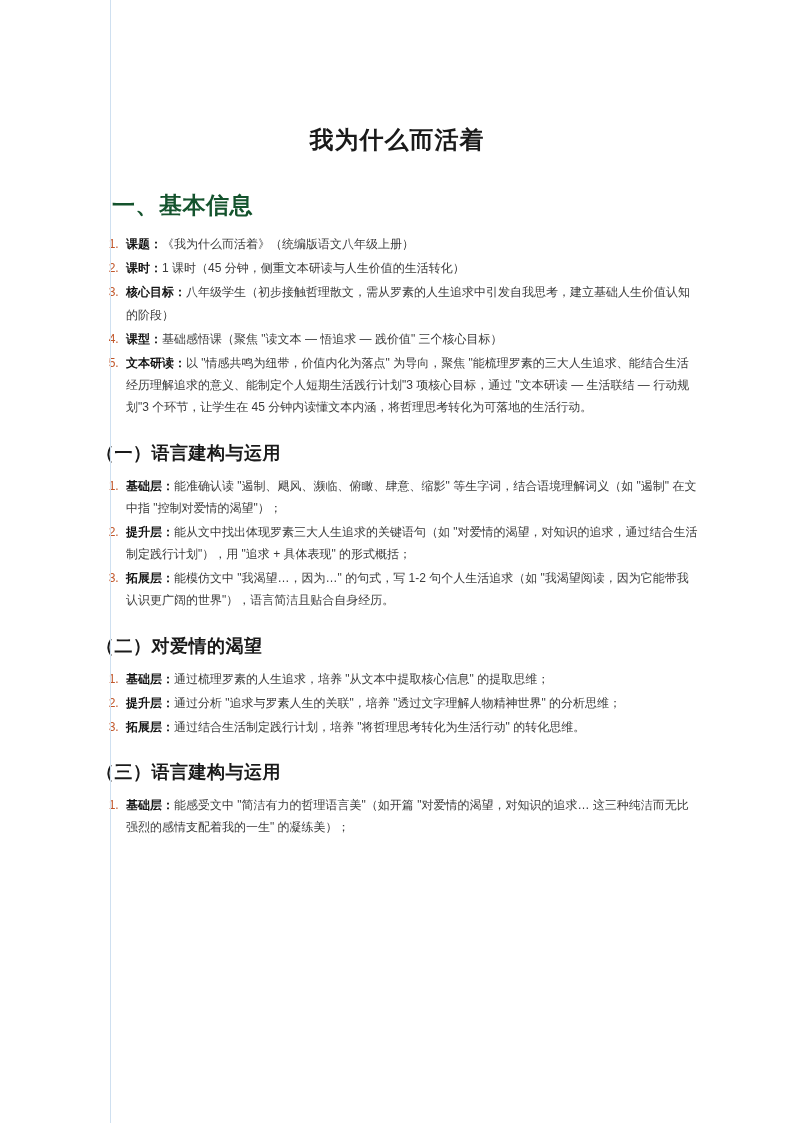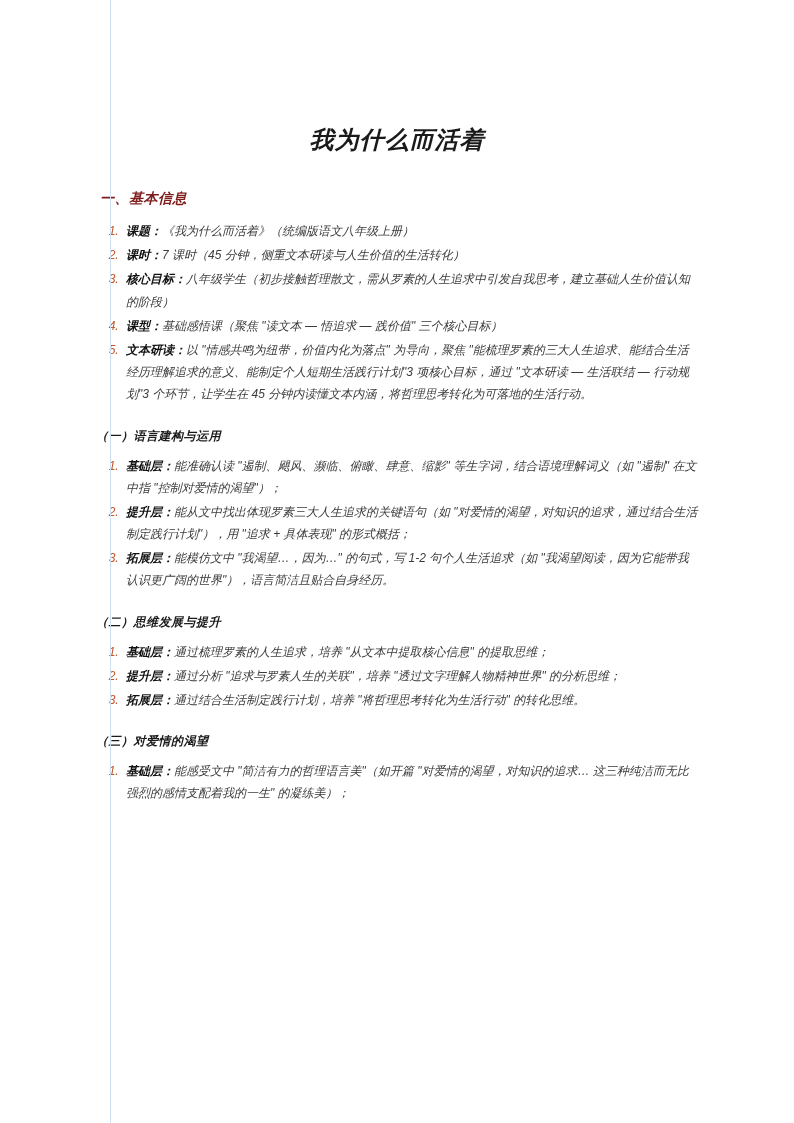--- a/index.html
+++ b/index.html
@@ -13,39 +13,38 @@
     font-family: "Liberation Sans", "DejaVu Sans", sans-serif;
     color: #222222;
     -webkit-font-smoothing: antialiased;
   }
   .page {
     width: 794px;
     min-height: 1123px;
     box-sizing: border-box;
     padding: 96px 96px 60px 96px;
     position: relative;
-    font-style: italic;
   }
   .doc-title {
     text-align: center;
     font-size: 24px;
     font-weight: bold;
     color: #1a1a1a;
     margin: 28px 0 34px 0;
     letter-spacing: 1px;
   }
   h2.section-title {
-    font-size: 14px;
+    font-size: 23px;
     font-weight: bold;
-    color: #7f1d1d;
-    margin: 26px 0 12px 4px;
+    color: #14532d;
+    margin: 26px 0 12px 16px;
     letter-spacing: 0.5px;
   }
   h3.sub-title {
-    font-size: 12px;
+    font-size: 18px;
     font-weight: bold;
     color: #1a1a1a;
     margin: 22px 0 10px 0;
     letter-spacing: 0.5px;
   }
   ol.num-list {
     margin: 0 0 6px 0;
     padding-left: 26px;
     list-style: decimal;
   }
@@ -83,21 +82,21 @@
   <div class="blue-bar"></div>
 
   <div class="doc-title">我为什么而活着</div>
 
   <h2 class="section-title">一、基本信息</h2>
   <ol class="num-list">
     <li>
       <span class="lead">课题：</span><span class="item-text">《我为什么而活着》（统编版语文八年级上册）</span>
     </li>
     <li>
-      <span class="lead">课时：</span><span class="item-text">7 课时（45 分钟，侧重文本研读与人生价值的生活转化）</span>
+      <span class="lead">课时：</span><span class="item-text">1 课时（45 分钟，侧重文本研读与人生价值的生活转化）</span>
     </li>
     <li>
       <span class="lead">核心目标：</span><span class="item-text">八年级学生（初步接触哲理散文，需从罗素的人生追求中引发自我思考，建立基础人生价值认知的阶段）</span>
     </li>
     <li>
       <span class="lead">课型：</span><span class="item-text">基础感悟课（聚焦 "读文本 — 悟追求 — 践价值" 三个核心目标）</span>
     </li>
     <li>
       <span class="lead">文本研读：</span><span class="item-text">以 "情感共鸣为纽带，价值内化为落点" 为导向，聚焦 "能梳理罗素的三大人生追求、能结合生活经历理解追求的意义、能制定个人短期生活践行计划"3 项核心目标，通过 "文本研读 — 生活联结 — 行动规划"3 个环节，让学生在 45 分钟内读懂文本内涵，将哲理思考转化为可落地的生活行动。</span>
     </li>
@@ -110,32 +109,32 @@
       <span class="lead">基础层：</span><span class="item-text">能准确认读 "遏制、飓风、濒临、俯瞰、肆意、缩影" 等生字词，结合语境理解词义（如 "遏制" 在文中指 "控制对爱情的渴望"）；</span>
     </li>
     <li>
       <span class="lead">提升层：</span><span class="item-text">能从文中找出体现罗素三大人生追求的关键语句（如 "对爱情的渴望，对知识的追求，通过结合生活制定践行计划"），用 "追求 + 具体表现" 的形式概括；</span>
     </li>
     <li>
       <span class="lead">拓展层：</span><span class="item-text">能模仿文中 "我渴望…，因为…" 的句式，写 1-2 句个人生活追求（如 "我渴望阅读，因为它能带我认识更广阔的世界"），语言简洁且贴合自身经历。</span>
     </li>
   </ol>
 
-  <h3 class="sub-title">（二）思维发展与提升</h3>
+  <h3 class="sub-title">（二）对爱情的渴望</h3>
   <ol class="num-list">
     <li>
       <span class="lead">基础层：</span><span class="item-text">通过梳理罗素的人生追求，培养 "从文本中提取核心信息" 的提取思维；</span>
     </li>
     <li>
       <span class="lead">提升层：</span><span class="item-text">通过分析 "追求与罗素人生的关联"，培养 "透过文字理解人物精神世界" 的分析思维；</span>
     </li>
     <li>
       <span class="lead">拓展层：</span><span class="item-text">通过结合生活制定践行计划，培养 "将哲理思考转化为生活行动" 的转化思维。</span>
     </li>
   </ol>
 
-  <h3 class="sub-title">（三）对爱情的渴望</h3>
+  <h3 class="sub-title">（三）语言建构与运用</h3>
   <ol class="num-list">
     <li>
       <span class="lead">基础层：</span><span class="item-text">能感受文中 "简洁有力的哲理语言美"（如开篇 "对爱情的渴望，对知识的追求… 这三种纯洁而无比强烈的感情支配着我的一生" 的凝练美）；</span>
     </li>
   </ol>
 </div>
 
 </body></html>

